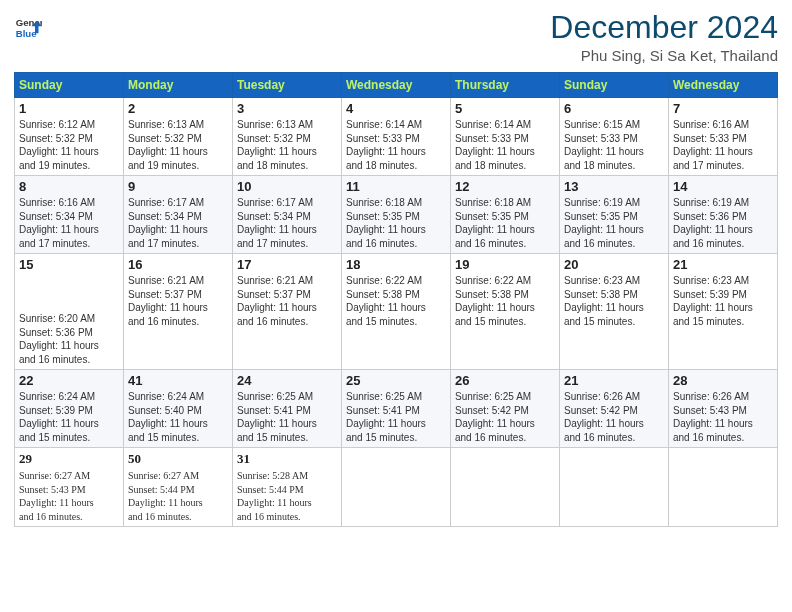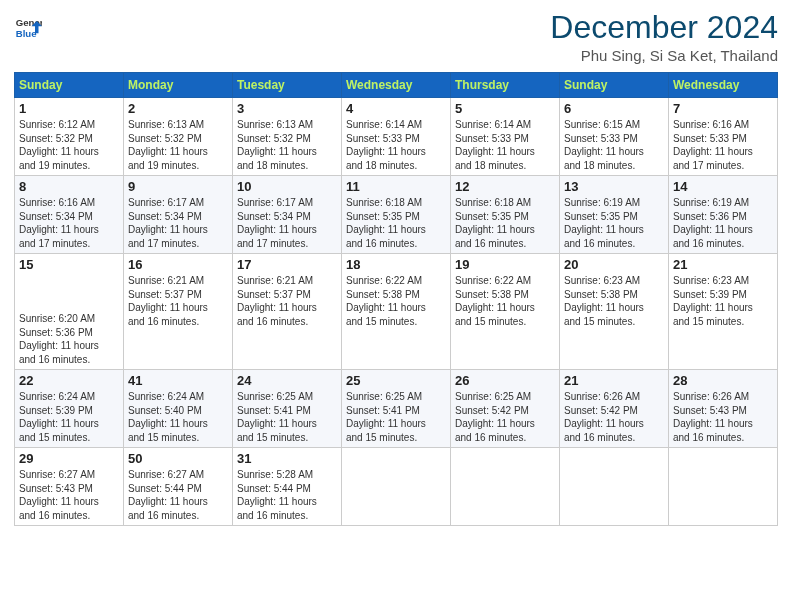--- a/index.html
+++ b/index.html
@@ -80,20 +80,21 @@
       display: block;
       margin-bottom: 2px;
     }
     .cell-info {
       font-size: 10px;
       line-height: 1.35;
       color: #333;
     }
     .last-row td {
       height: 65px;
+      font-family: Liberation Serif, serif;
     }
   </style>
 </head>
 <body>
 
 <div class="page">
   <div class="header">
     <div class="logo">
       <svg class="logo-icon" viewBox="0 0 32 32">
         <text x="2" y="14" font-size="11" font-weight="bold" fill="#333">General</text>

